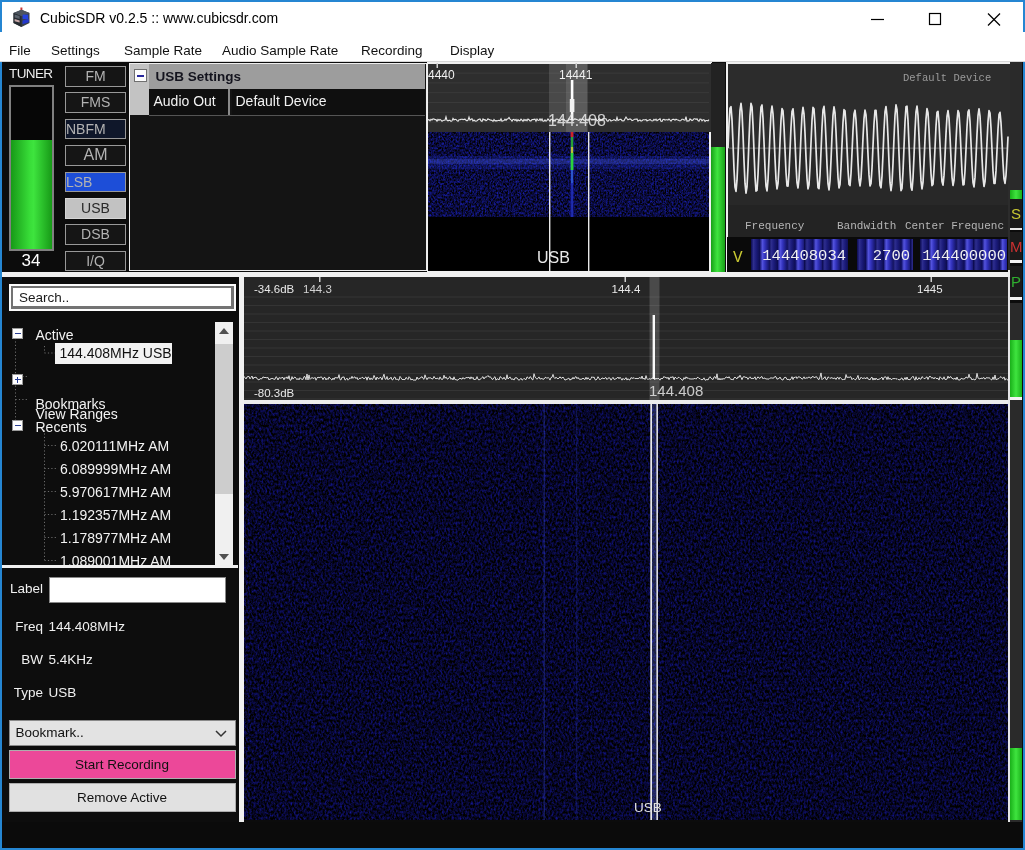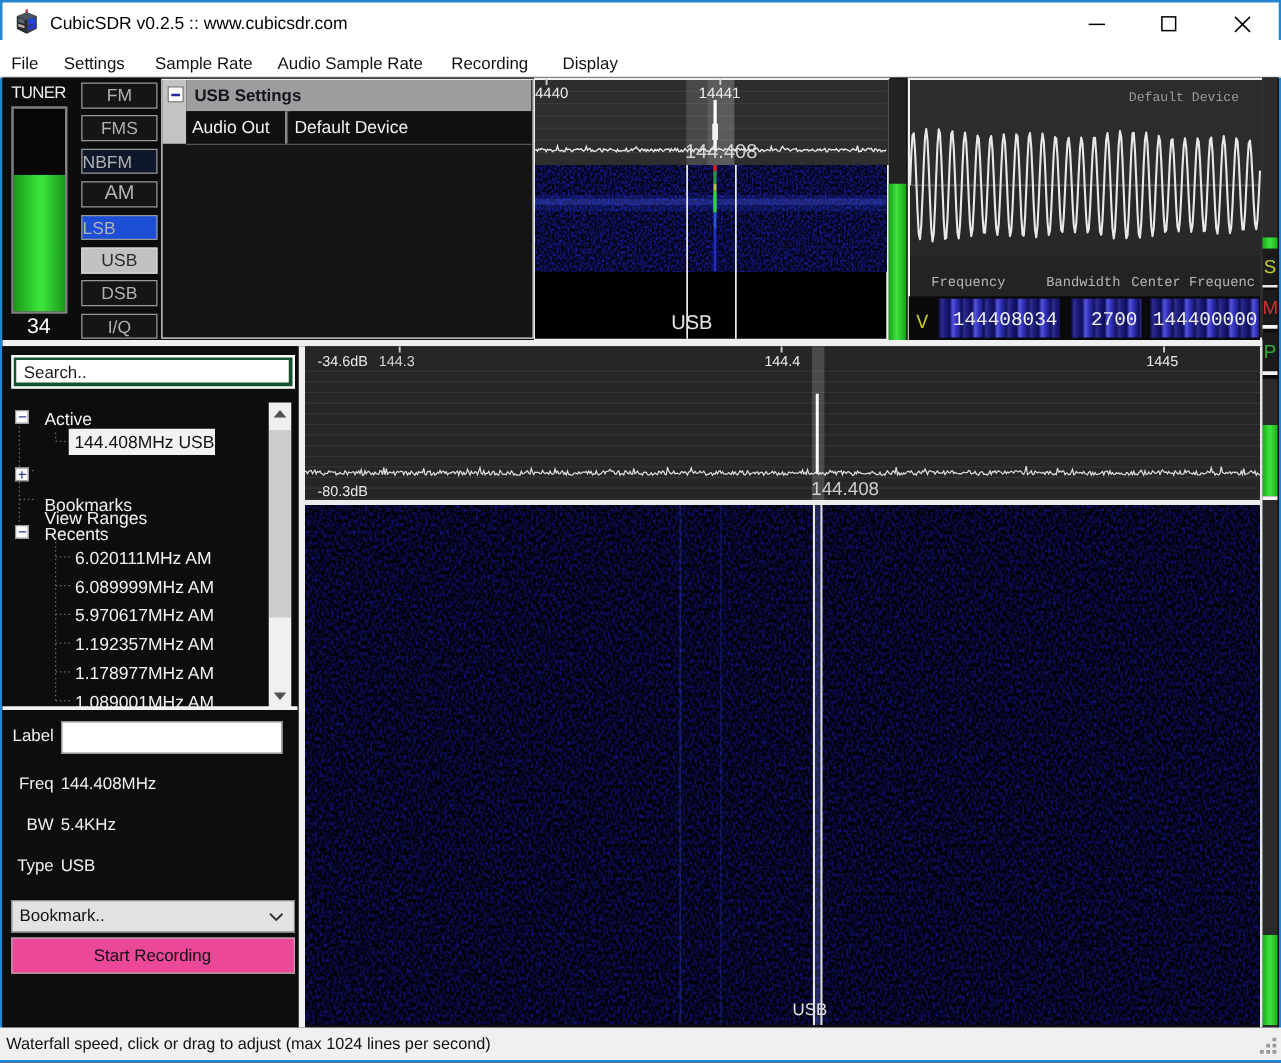--- a/index.html
+++ b/index.html
@@ -166,21 +166,21 @@
 </div>
 <div class="abs" style="left:1010px;top:397px;width:12px;height:3px;background:#f2f2f2;"></div>
 <div class="abs" style="left:1010px;top:400px;width:12px;height:422px;background:#2a2a2a;">
   <div class="abs" style="left:0;top:348px;width:12px;height:72px;background:linear-gradient(90deg,#19b019,#3fe43f 50%,#19b019);"></div>
 </div>
 
 <div class="abs" style="left:2px;top:272px;width:1008px;height:5px;background:#f0f0f0;"></div>
 
 <div class="abs" style="left:2px;top:277px;width:236px;height:545px;background:#0d0d0d;"></div>
 
-<div class="abs" style="left:8.5px;top:283.5px;width:227px;height:27px;border:2px solid #fcfcfc;background:#14532d;">
+<div class="abs" style="left:8.5px;top:283.5px;width:227px;height:27px;border:2px solid #fcfcfc;background:#737373;">
   <div class="abs" style="left:2.5px;top:2.5px;width:218px;height:18px;background:#fff;">
     <span class="abs" style="left:6px;top:1.5px;font-size:13.5px;color:#1a1a1a;">Search..</span>
   </div>
 </div>
 
 <div class="abs" style="left:2px;top:320px;width:236px;height:247px;background:#0d0d0d;"></div>
 <div class="abs" style="left:2px;top:320px;width:236px;height:246px;overflow:hidden;">
 <svg class="abs" style="left:0px;top:0px;" width="213" height="246" viewBox="0 0 213 246">
 <line x1="13.5" y1="18" x2="13.5" y2="103.5" stroke="#6a6a6a" stroke-width="1" stroke-dasharray="1.2,2.2"></line>
 <line x1="13.5" y1="56.5" x2="27" y2="56.5" stroke="#6a6a6a" stroke-width="1" stroke-dasharray="1.2,2.2"></line>
@@ -237,20 +237,21 @@
 <div class="abs" style="left:0px;top:685px;width:43px;text-align:right;font-size:13.5px;color:#f0f0f0;">Type</div>
 <div class="abs" style="left:48.5px;top:685px;font-size:13.5px;color:#f0f0f0;">USB</div>
 
 <div class="abs" style="left:8.5px;top:720px;width:227px;height:26px;background:#e3e3e3;border:1px solid #8a8a8a;">
   <span class="abs" style="left:6px;top:4px;font-size:13.5px;color:#111;">Bookmark..</span>
   <svg class="abs" style="left:205px;top:9px;" width="12" height="8">
         <polyline points="1,1 6,6 11,1" fill="none" stroke="#333" stroke-width="1.5"></polyline>
       </svg>
 </div>
 <div class="abs" style="left:8.5px;top:749.5px;width:227px;height:29px;background:#ec4899;border:1px solid #adadad;text-align:center;font-size:13.5px;color:#111;line-height:27px;">Start Recording</div>
+<div class="abs" style="left:8.5px;top:782.5px;width:227px;height:29px;background:#e1e1e1;border:1px solid #adadad;text-align:center;font-size:13.5px;color:#111;line-height:27px;">Remove Active</div>
 
 <div class="abs" style="left:239px;top:277px;width:5px;height:545px;background:#f0f0f0;"></div>
 
 <svg class="abs" style="left:244px;top:277px;" width="764" height="123" viewBox="244 277 764 123">
   <rect x="244" y="277" width="764" height="123" fill="#262626"></rect>
   <rect x="244" y="296.5" width="764" height="1" fill="#343434"></rect>
       <rect x="244" y="305.0" width="764" height="1" fill="#343434"></rect>
       <rect x="244" y="313.5" width="764" height="1" fill="#343434"></rect>
       <rect x="244" y="322.0" width="764" height="1" fill="#343434"></rect>
       <rect x="244" y="330.5" width="764" height="1" fill="#343434"></rect>
@@ -289,27 +290,14 @@
   <rect x="244" y="404" width="764" height="416" fill="#05051f"></rect>
   <rect x="244" y="404" width="764" height="416" filter="url(#wnoise)"></rect>
   <rect x="543.5" y="404" width="1.5" height="416" fill="rgba(60,80,230,0.3)"></rect>
   <rect x="576" y="404" width="1.4" height="416" fill="rgba(50,70,220,0.22)"></rect>
   <rect x="650.3" y="404" width="1.7" height="416" fill="#e8e8ea"></rect>
   <rect x="656.3" y="404" width="1.7" height="416" fill="#dadadf"></rect>
   <rect x="652" y="404" width="4.3" height="416" fill="rgba(120,140,240,0.25)"></rect>
   <text x="634" y="812" font-size="13.5" fill="#e0e0e0">USB</text>
 </svg>
 
-<div class="abs" style="left:0;top:822px;width:1025px;height:26px;background:#f0f0f0;">
-  <span class="abs" style="left:5px;top:5px;font-size:13px;color:#111;">Waterfall speed, click or drag to adjust (max 1024 lines per second)</span>
-  <svg class="abs" style="left:1008px;top:8px;" width="14" height="14">
-    <g fill="#9a9a9a">
-      <rect x="10" y="0" width="3" height="3"></rect>
-          <rect x="10" y="5" width="3" height="3"></rect>
-          <rect x="10" y="10" width="3" height="3"></rect>
-      <rect x="5" y="5" width="3" height="3"></rect>
-          <rect x="5" y="10" width="3" height="3"></rect>
-      <rect x="0" y="10" width="3" height="3"></rect>
-    </g>
-  </svg>
-</div>
 
 </div>
 
 </body></html>

